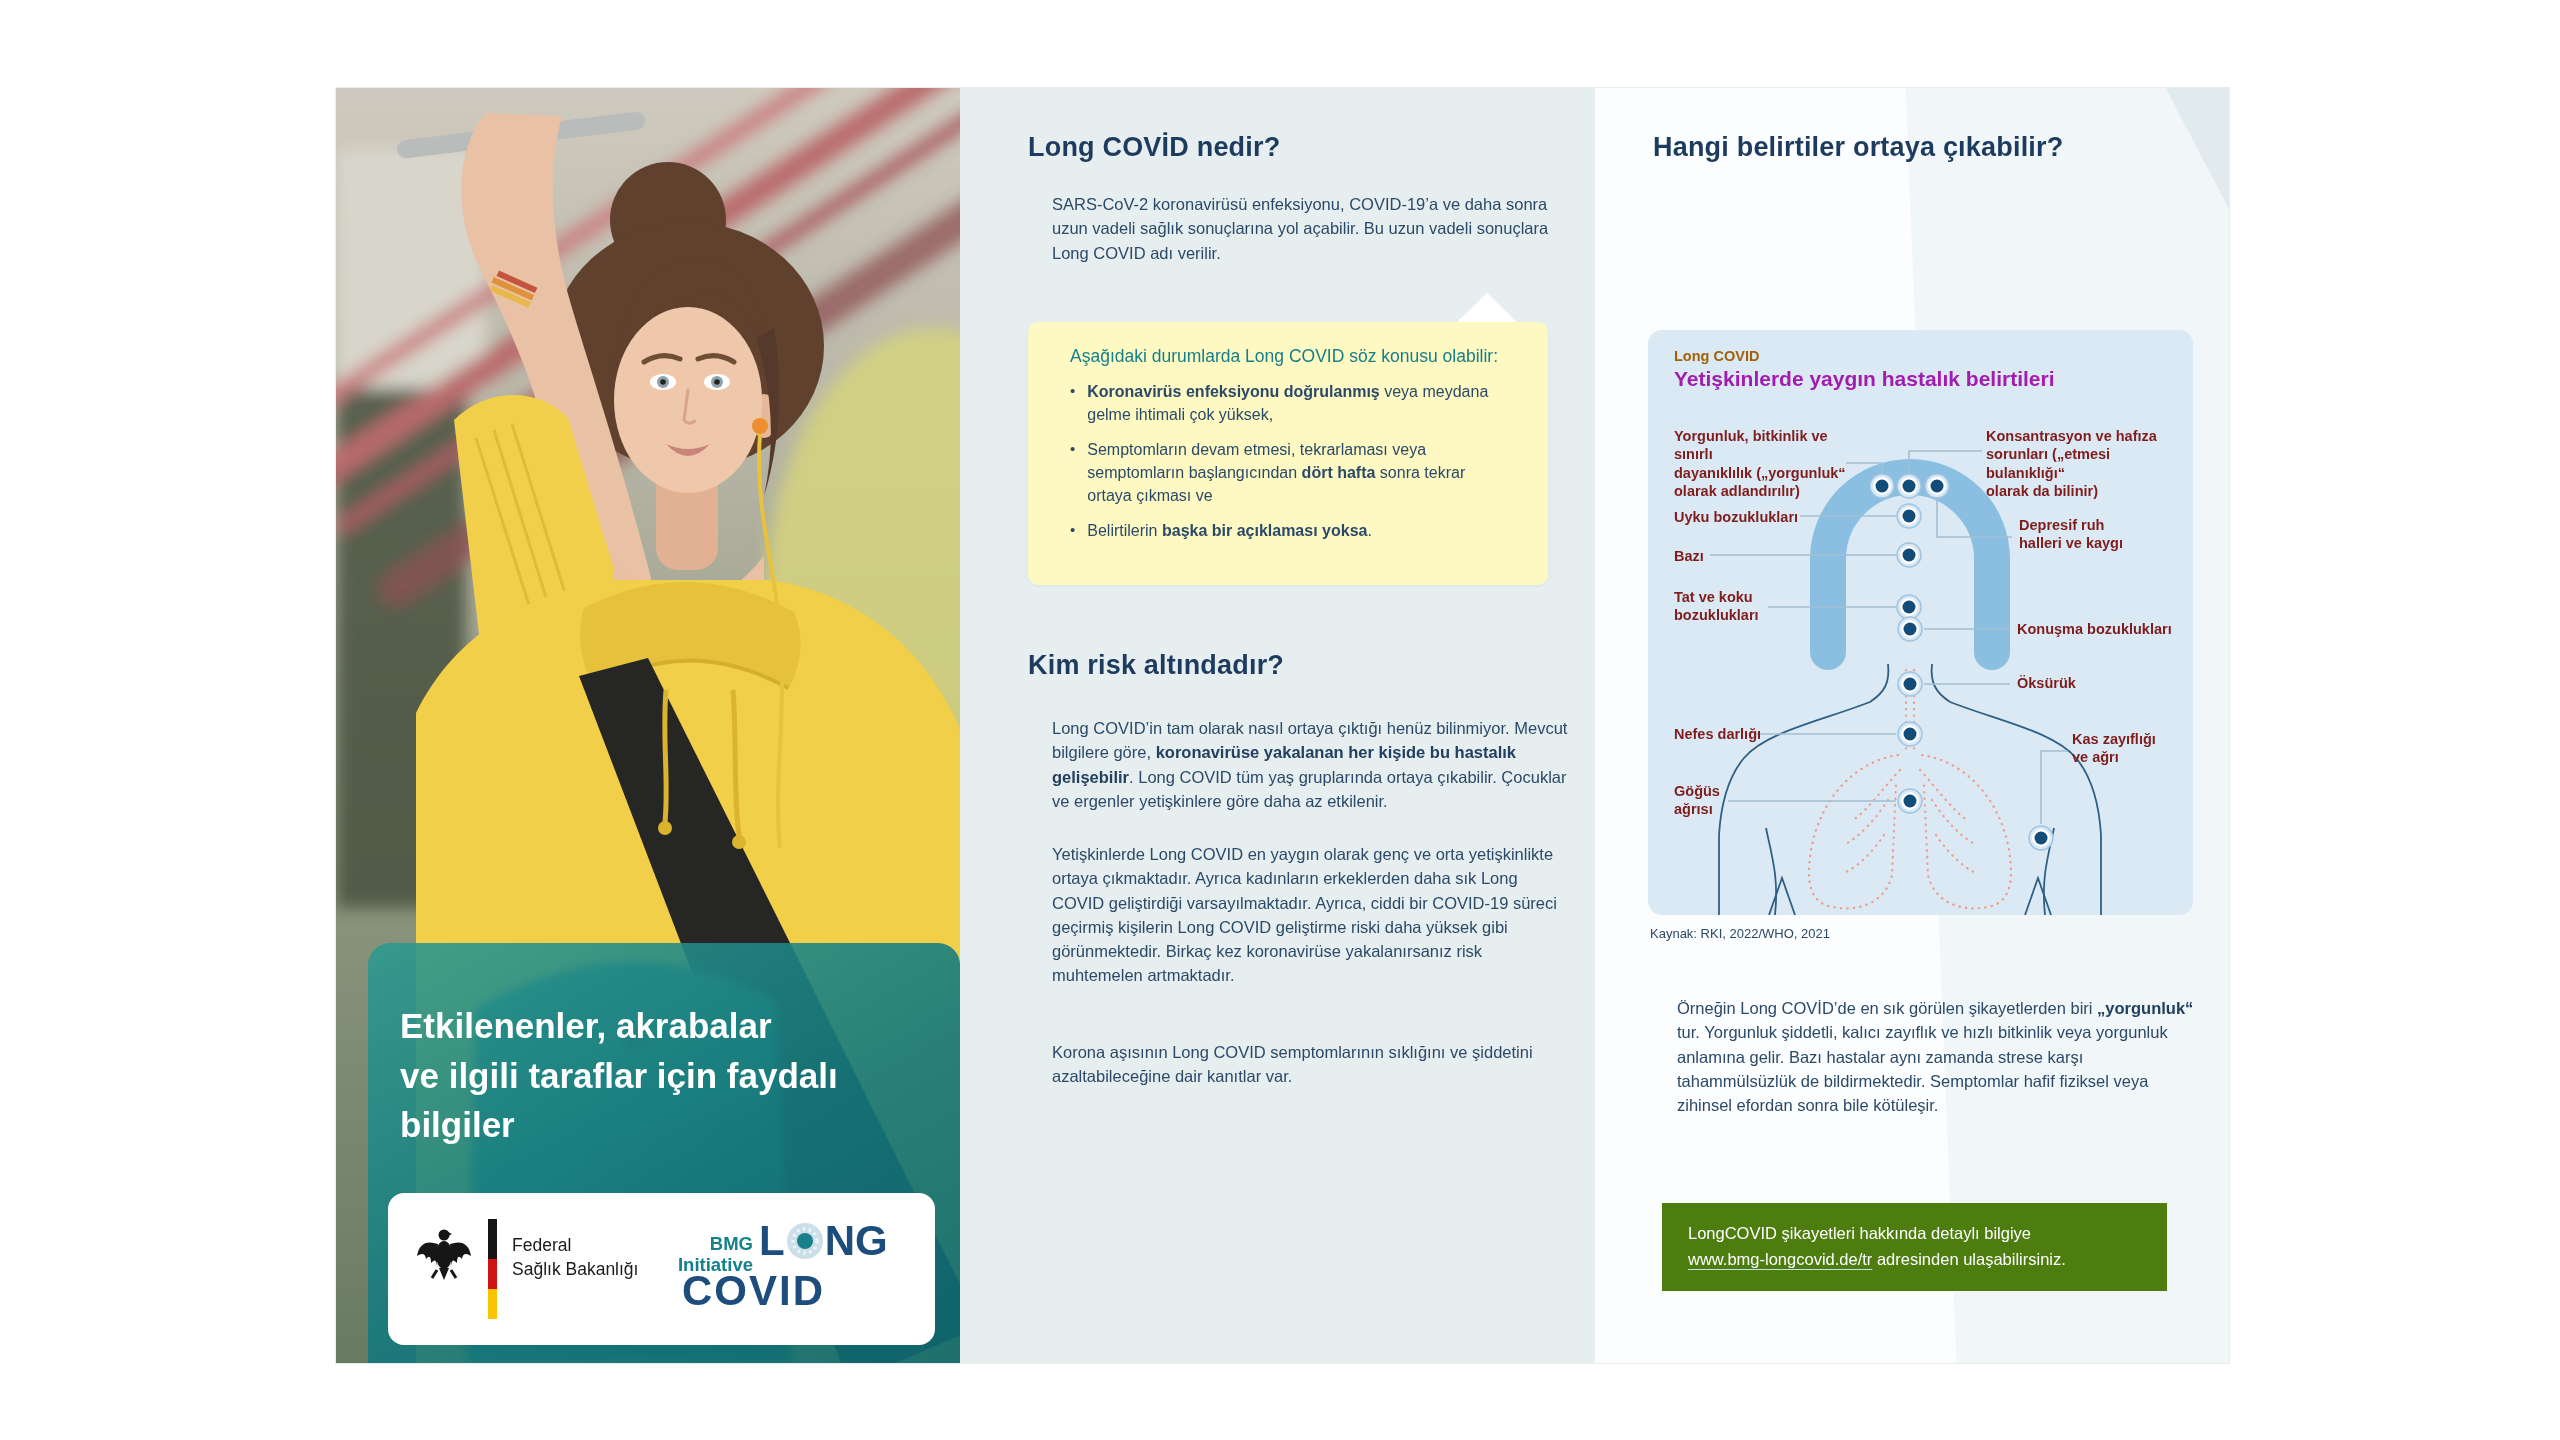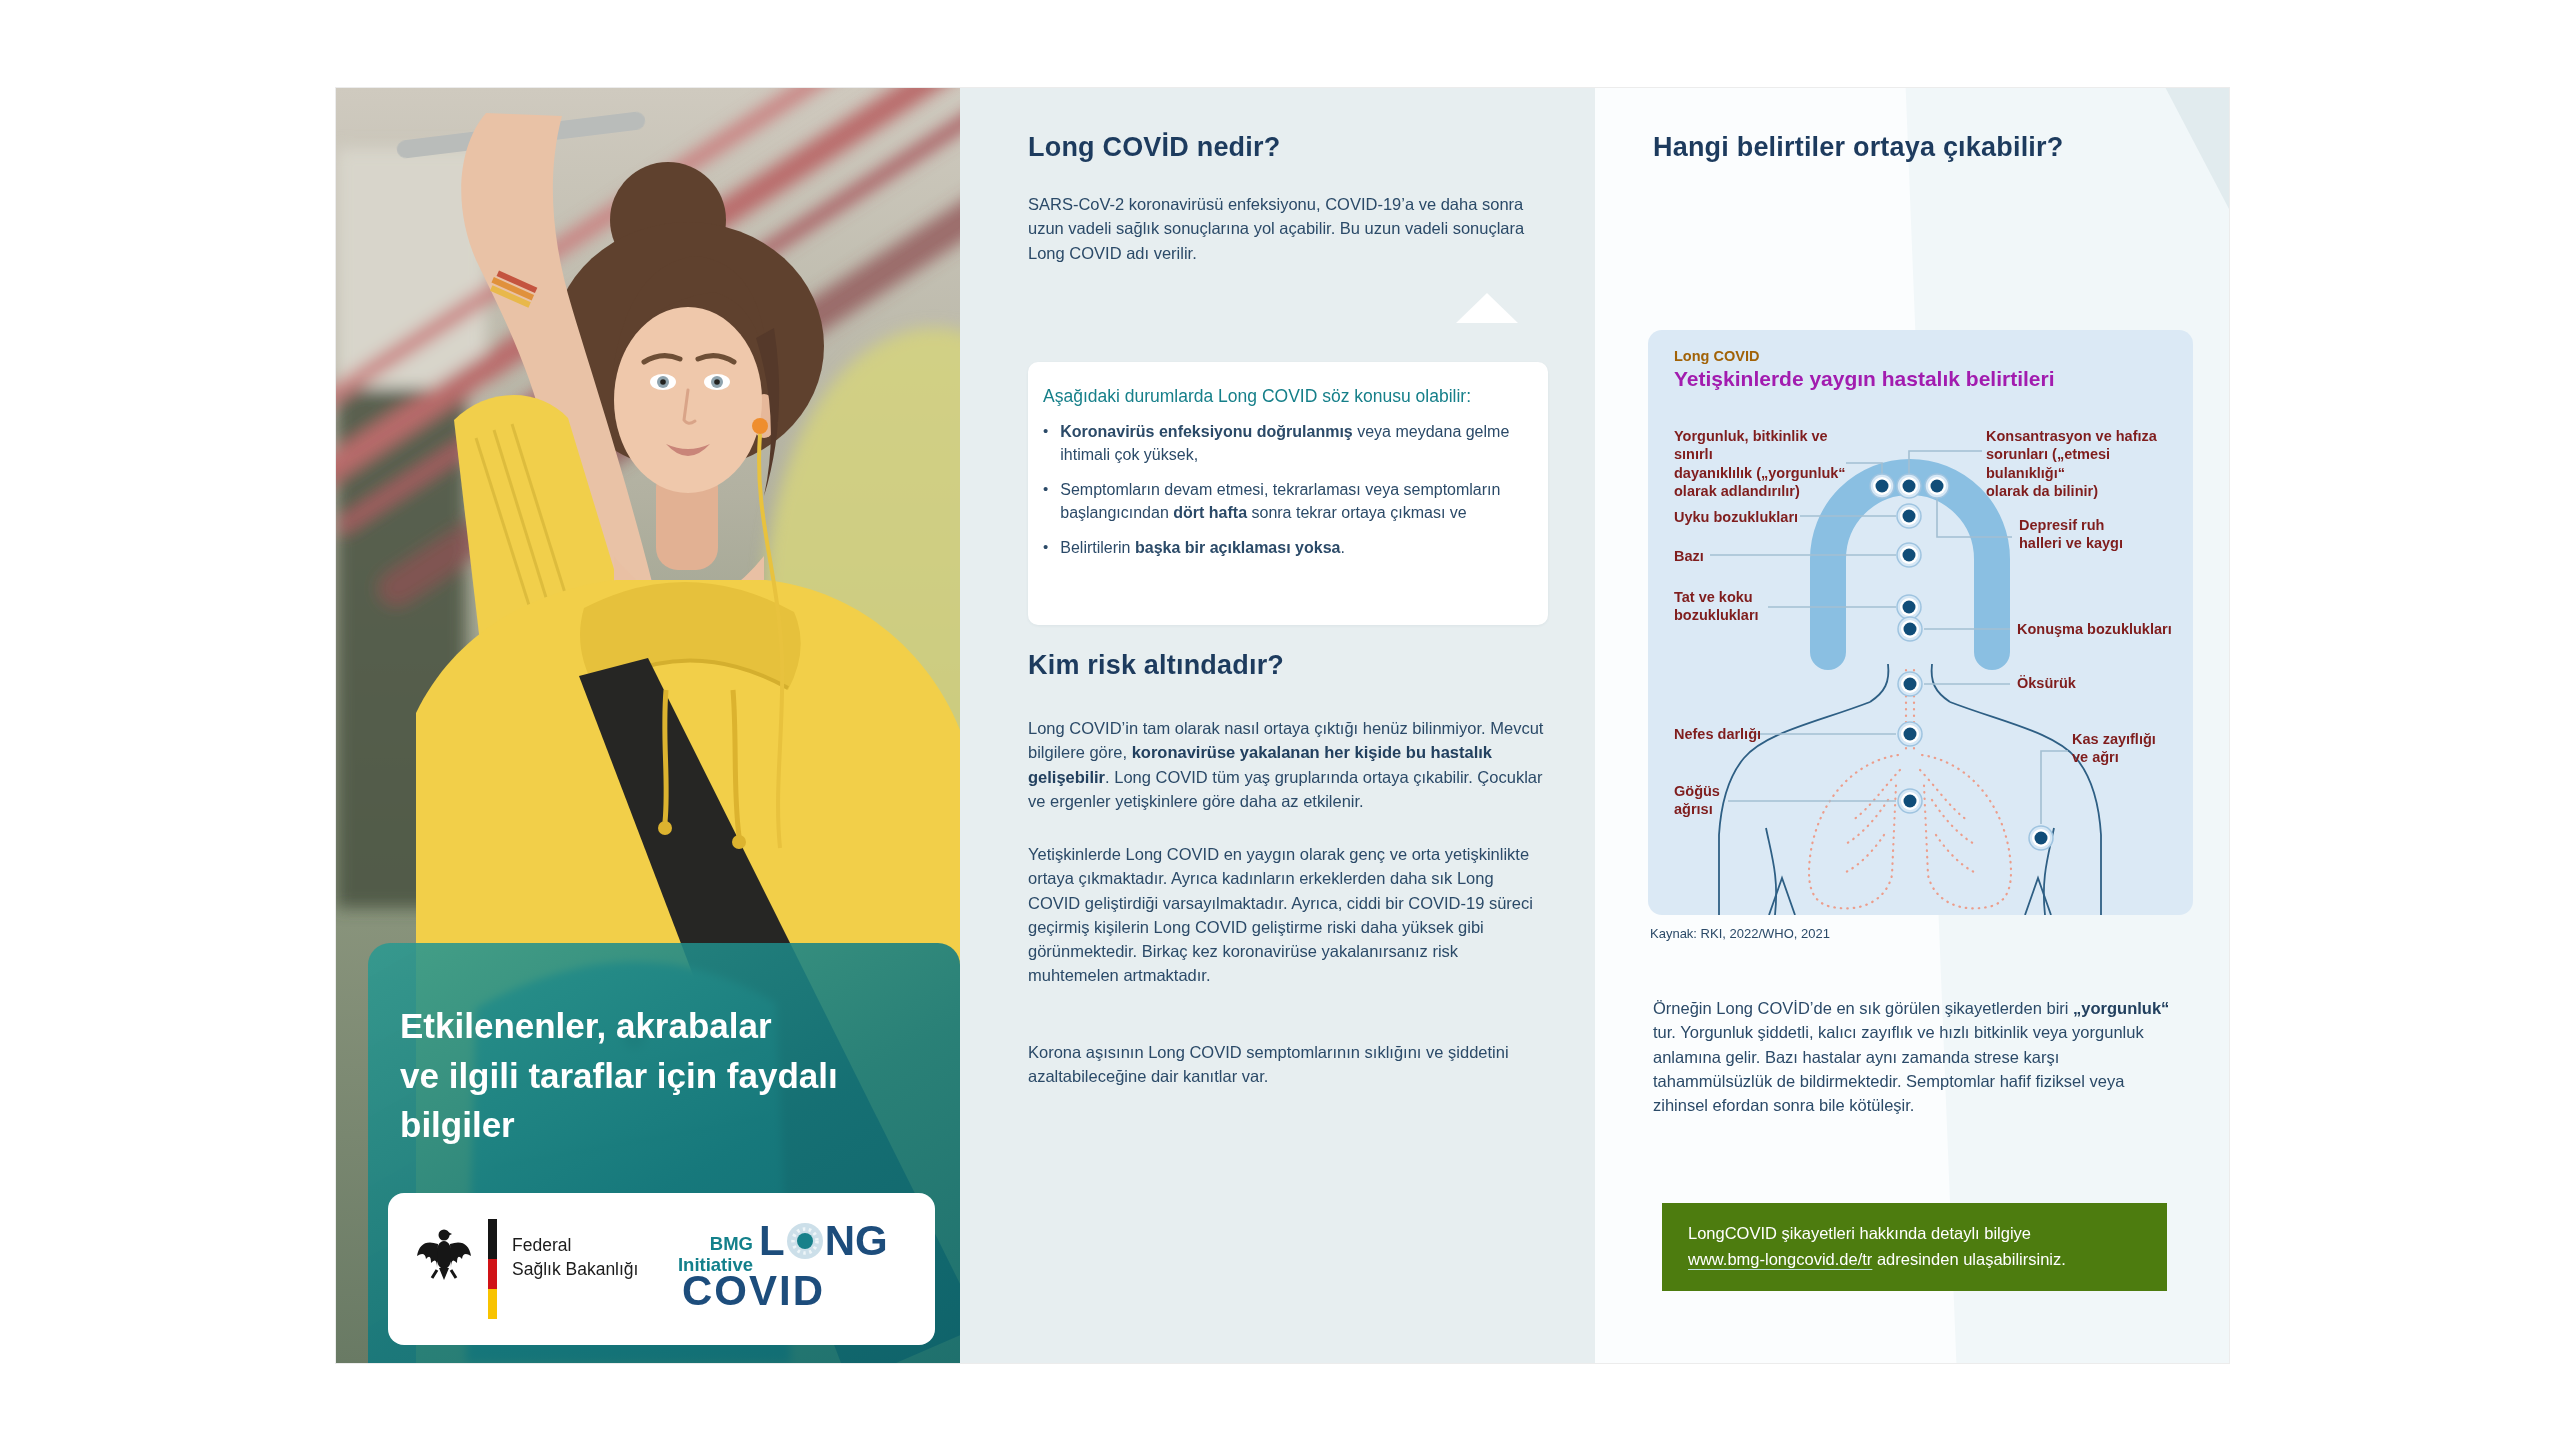--- a/index.html
+++ b/index.html
@@ -12,25 +12,25 @@
   
   #photo-panel{left:0;top:0;width:624px;height:1275px;overflow:hidden;background:#9aa68e;}
   #middle-panel{left:624px;top:0;width:635px;height:1275px;background:#e7eef0;}
   #right-panel{left:1259px;top:0;width:634px;height:1275px;background:#fbfdfe;overflow:hidden;}
   .wedge1{left:0;top:0;width:634px;height:1275px;background:#f1f7f9;
           clip-path:polygon(49% 0,100% 0,100% 100%,57% 100%);}
   .wedge2{left:0;top:0;width:634px;height:220px;background:#e1ebee;
           clip-path:polygon(90% 0,100% 0,100% 55%);}
   
   .h1{font-size:27px;font-weight:bold;color:#1d3b5e;letter-spacing:.2px;}
-  .body-txt{font-size:16.5px;line-height:1.47;color:#2b4a68;}
+  .body-txt{font-size:16.5px;line-height:1.47;color:#2b4a68;margin-left:24px;}
   .body-txt b{color:#22405f;}
   
-  #callout{left:68px;top:234px;width:520px;height:263px;background:#ffffff;border-radius:10px;
-           box-sizing:border-box;padding:24px 15px;box-shadow:0 1px 3px rgba(30,60,90,.06);margin-top:40px;}
+  #callout{left:68px;top:234px;width:520px;height:263px;background:#fef9c3;border-radius:10px;
+           box-sizing:border-box;padding:24px 42px;box-shadow:0 1px 3px rgba(30,60,90,.06);}
   #callout-tip{left:496px;top:205px;width:0;height:0;border-left:31px solid transparent;
                border-right:31px solid transparent;border-bottom:30px solid #ffffff;}
   .callout-head{font-size:17.5px;color:#157f89;margin-bottom:13px;}
   .bullet-row{display:flex;gap:12px;font-size:16px;line-height:1.44;margin-bottom:12px;color:#2b4a68;}
   .bullet-mark{flex:0 0 auto;color:#2b4a68;font-size:15px;line-height:1.5;}
   
   #info-box{left:53px;top:242px;width:545px;height:585px;background:#dbe9f5;border-radius:14px;overflow:hidden;}
   .kicker{left:26px;top:18px;font-size:14.5px;font-weight:bold;color:#a16207;}
   .info-title{left:26px;top:37px;font-size:21px;font-weight:bold;color:#a21caf;}
   .sym-label{font-size:14.5px;font-weight:bold;line-height:1.27;color:#7f1d1d;}

